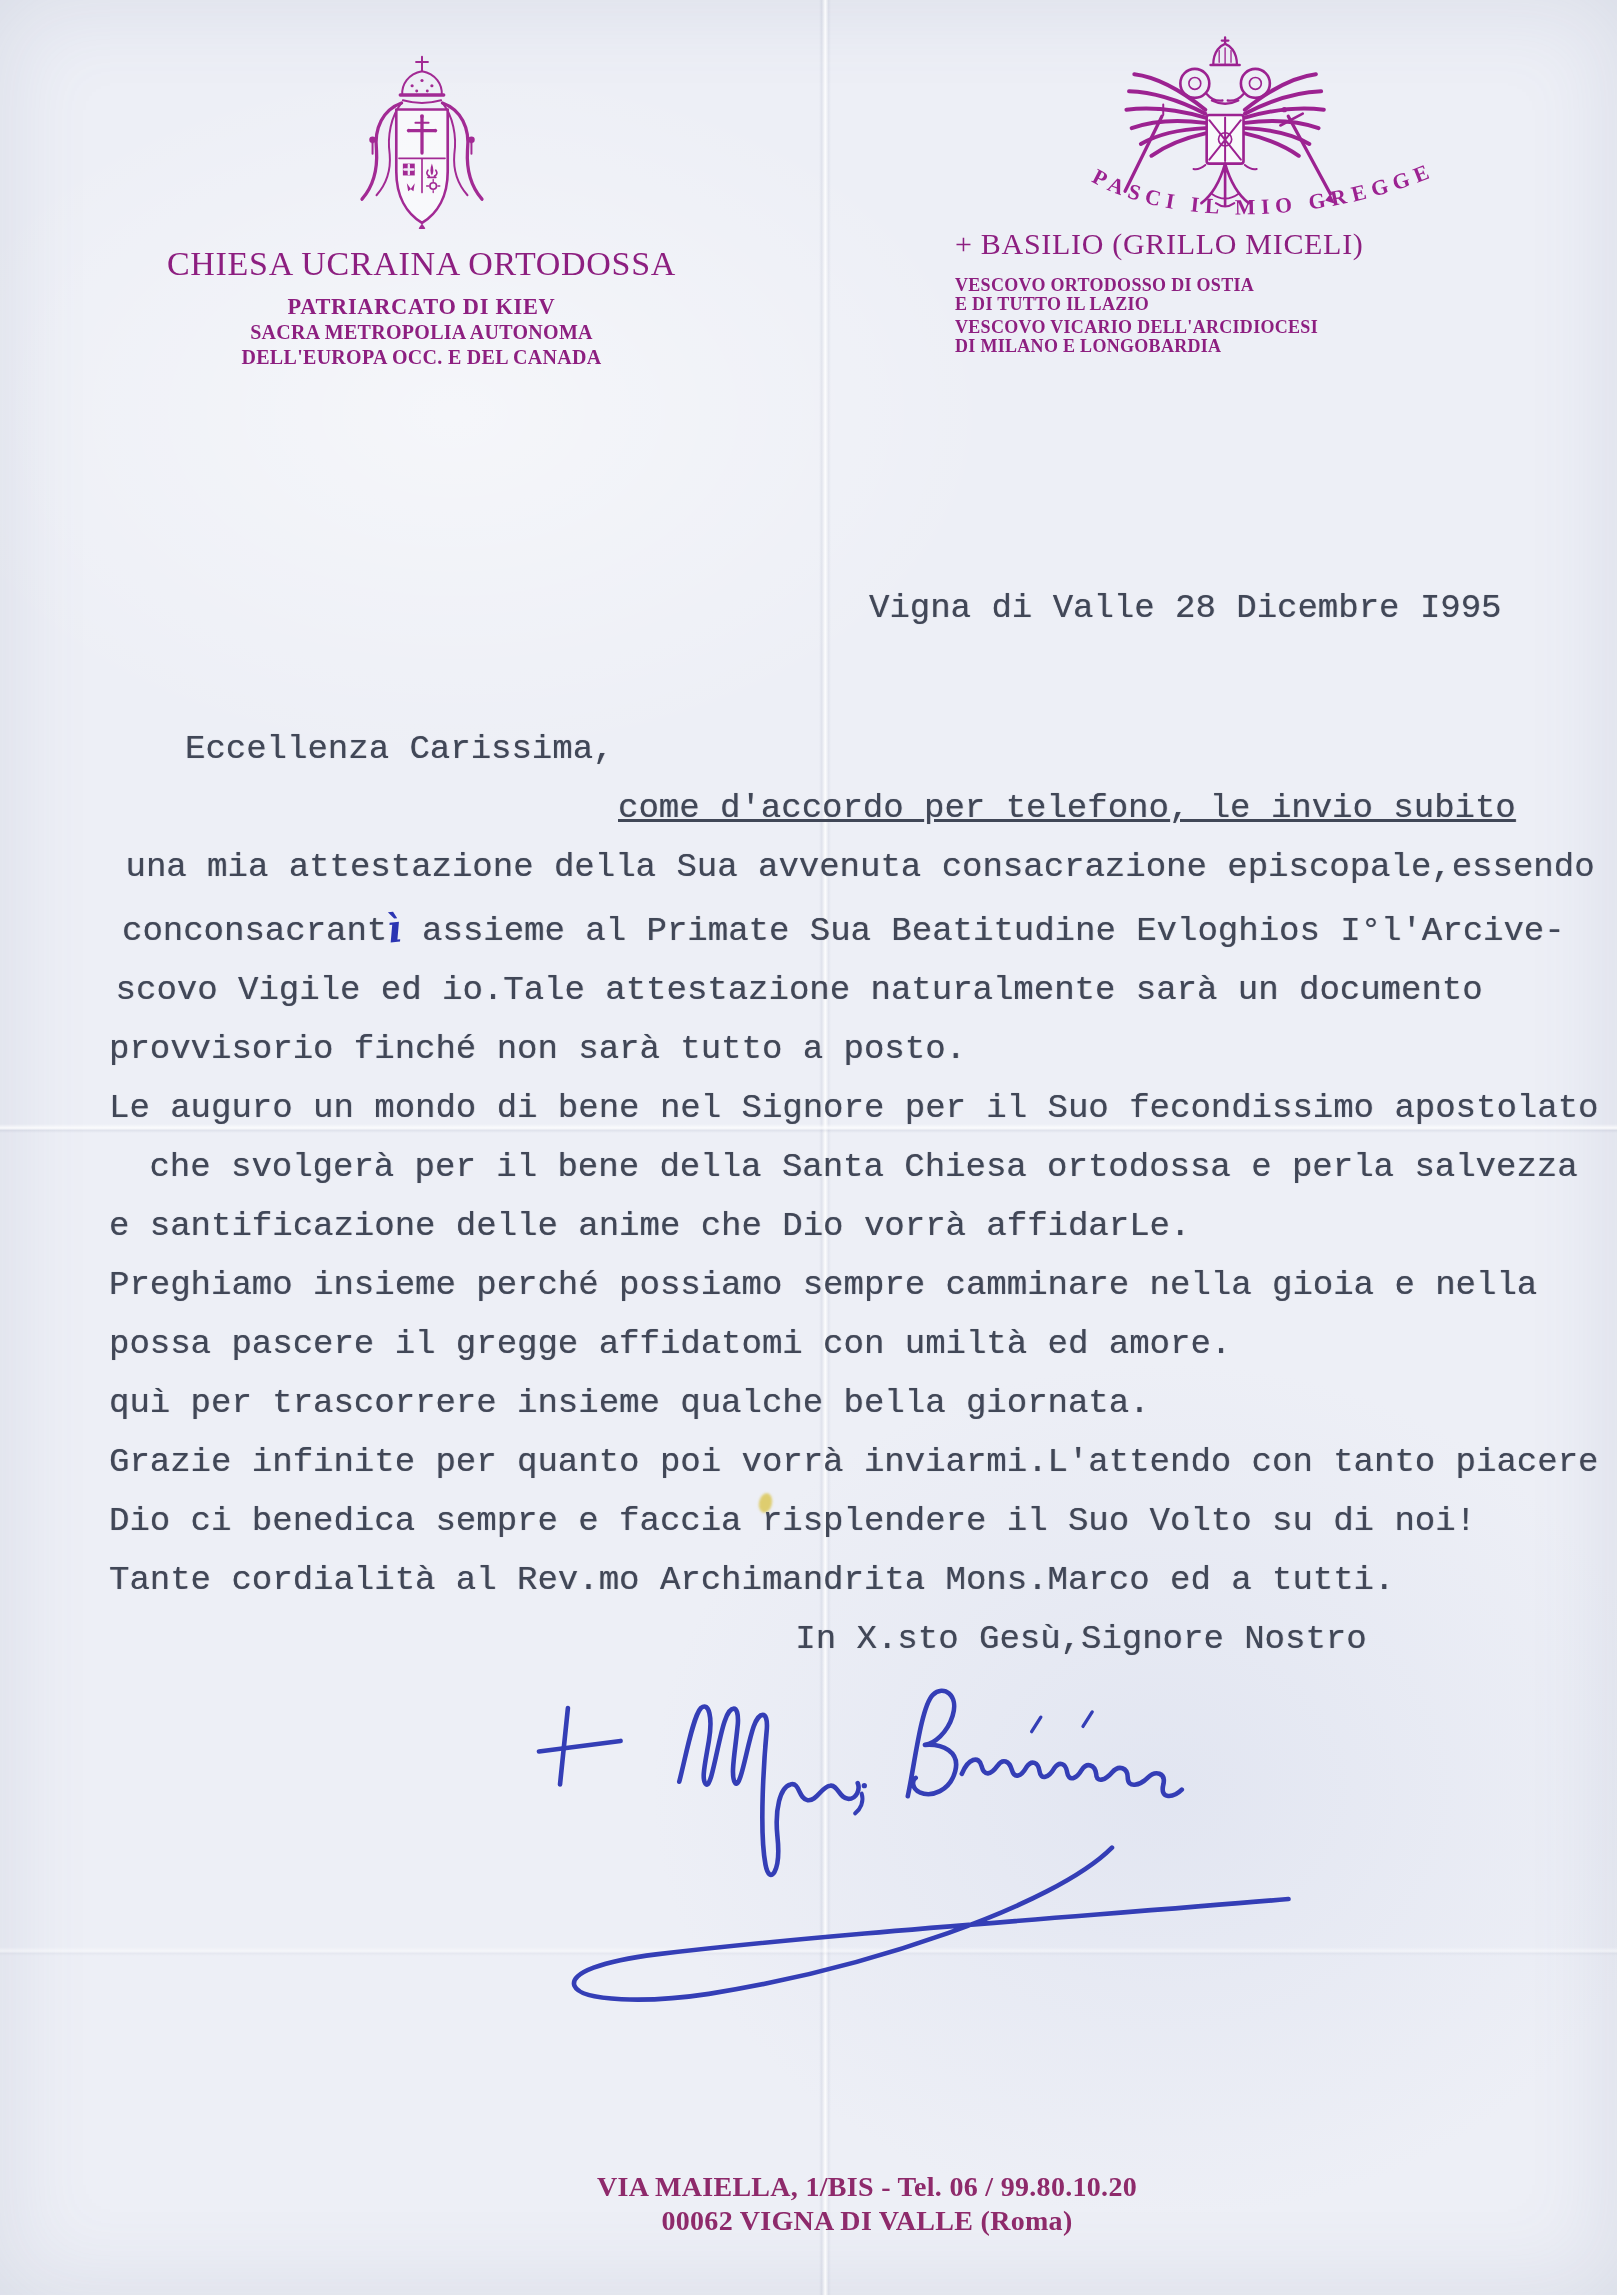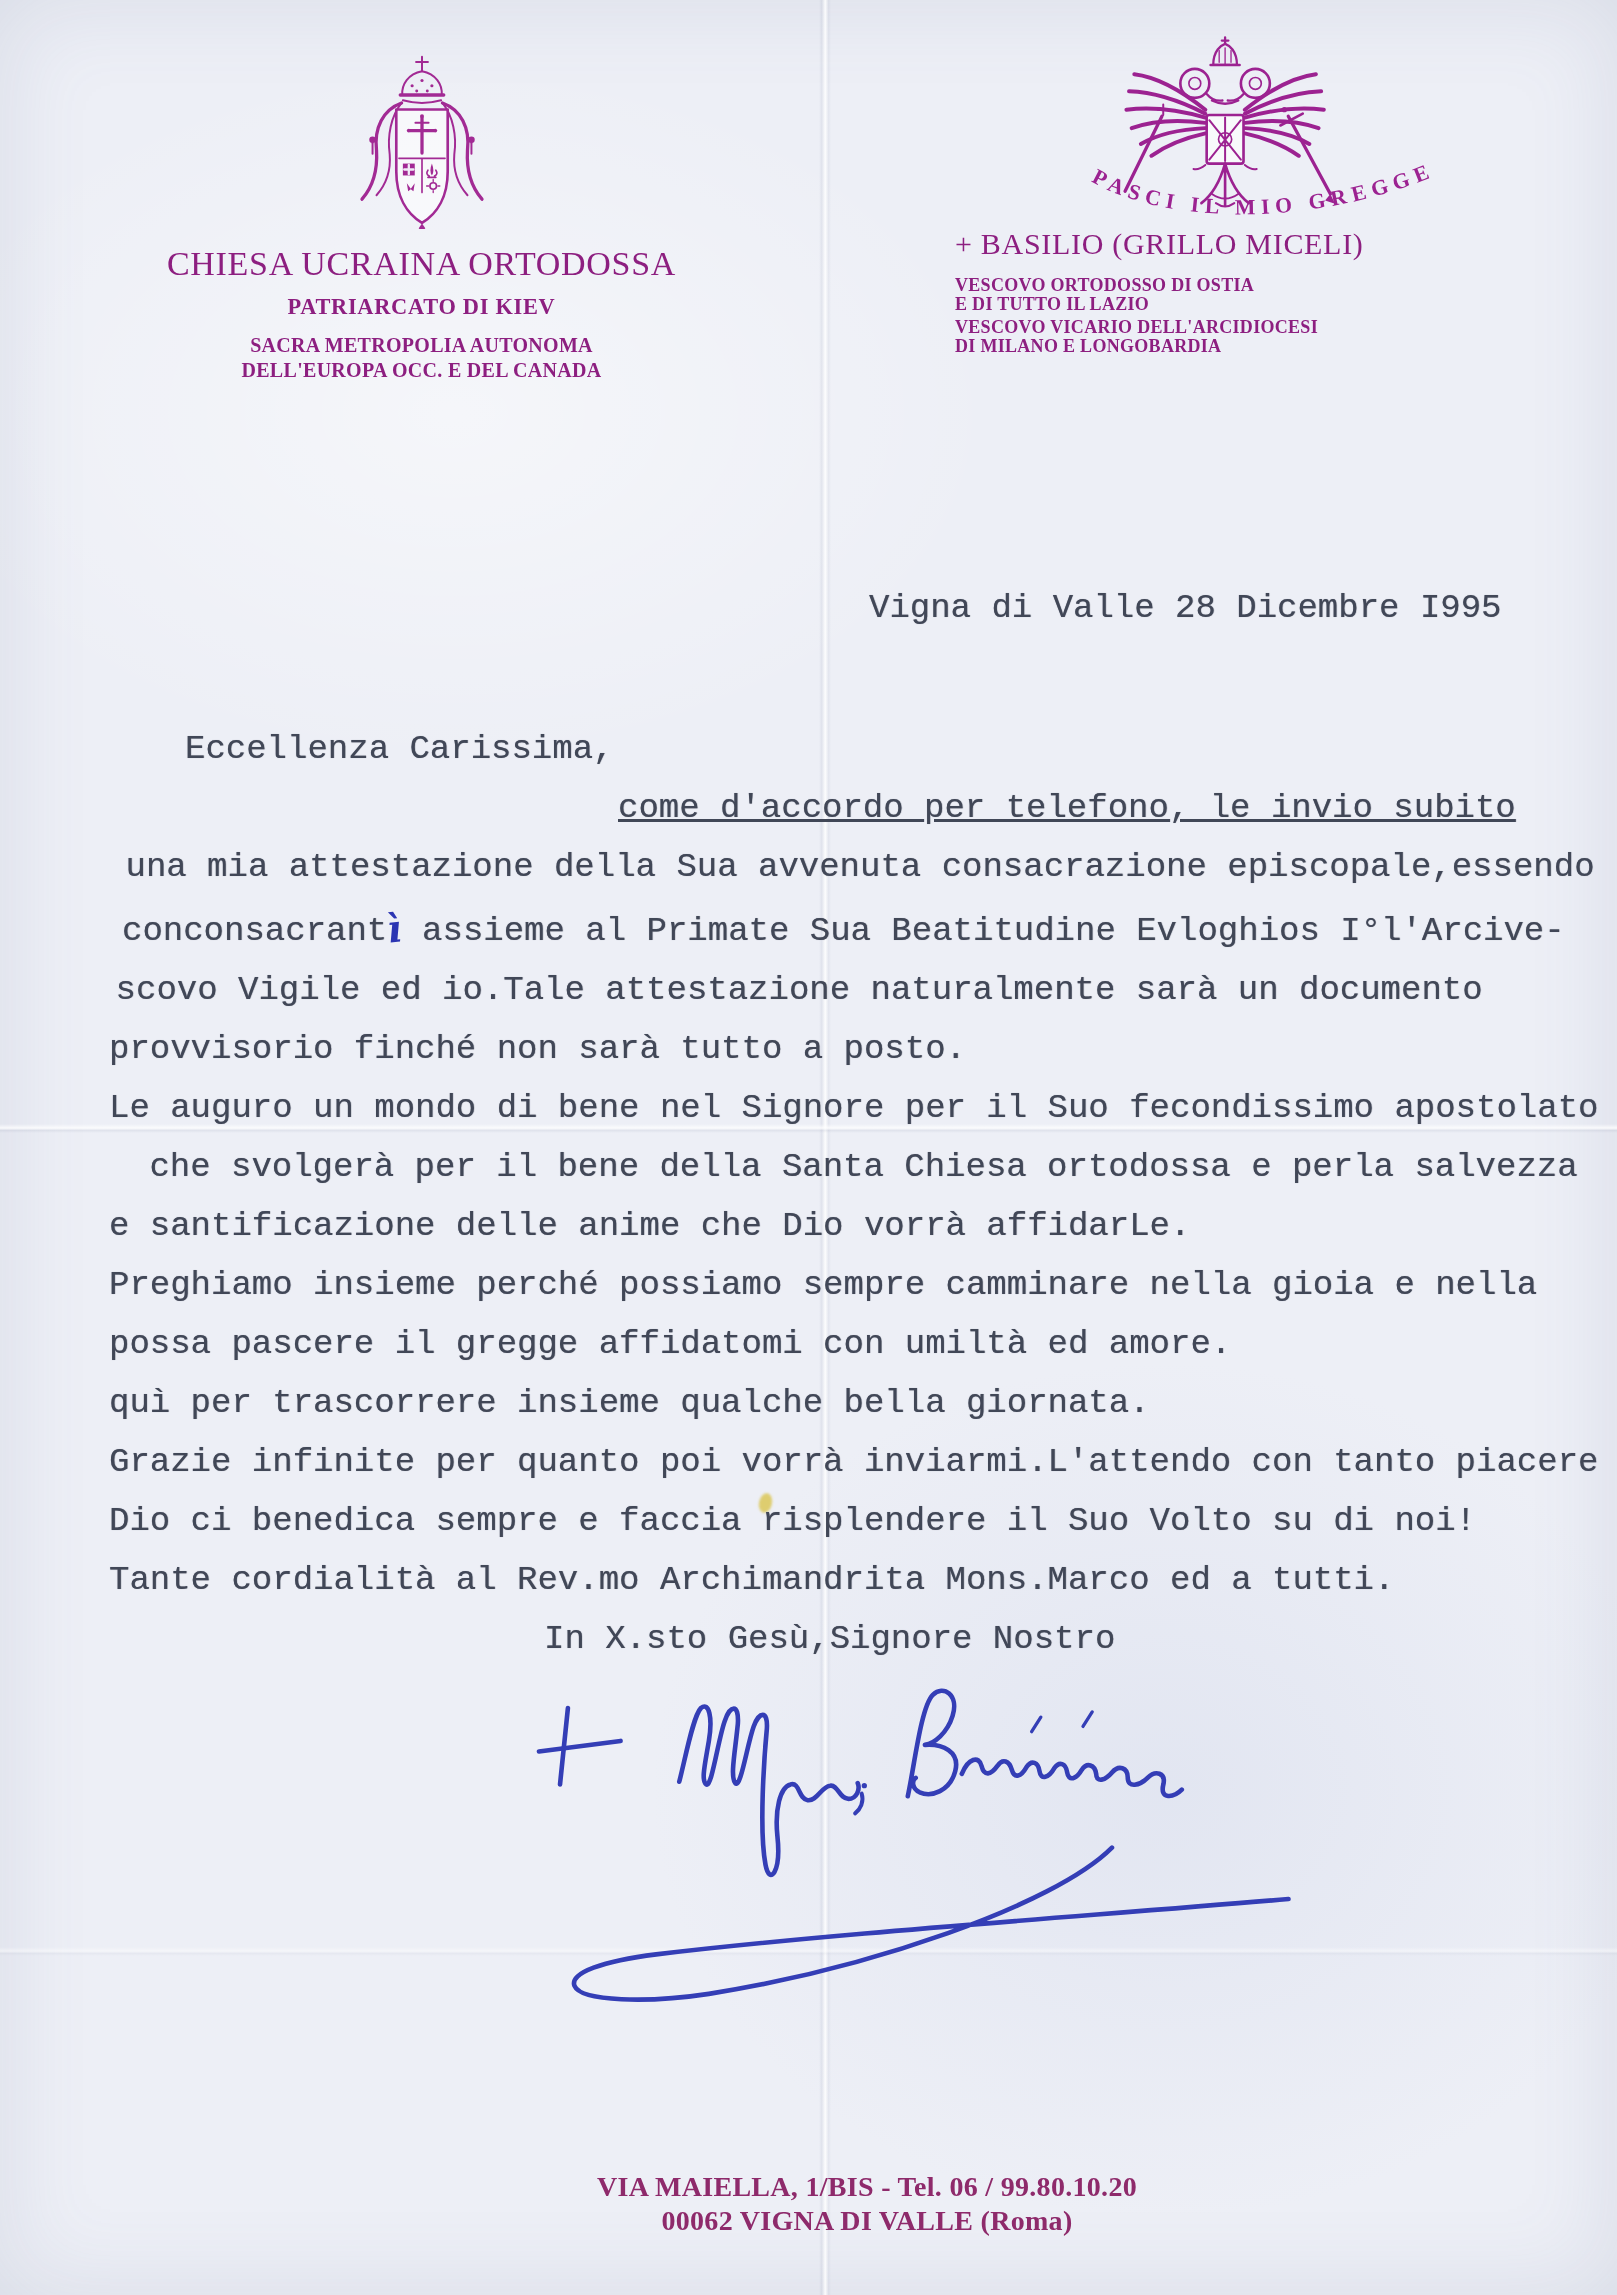--- a/index.html
+++ b/index.html
@@ -23,21 +23,21 @@
   .crease-h.h1{top:1124px;}
   .crease-h.h2{top:1947px;opacity:.55;}
   .speck{position:absolute;left:759px;top:1493px;width:13px;height:20px;border-radius:50%;
     background:#d9c243;opacity:.75;filter:blur(1px);transform:rotate(12deg);}
 
   
   .lh-left{position:absolute;left:92px;top:245px;width:659px;text-align:center;color:#8d1f80;}
   .lh-right{position:absolute;left:955px;top:227px;width:606px;text-align:left;color:#8d1f80;}
   .org-name{font-size:34px;letter-spacing:0.7px;font-weight:500;}
   .org-sub1{font-size:22.4px;letter-spacing:0.7px;margin-top:10.5px;font-weight:600;}
-  .org-sub2{font-size:20px;letter-spacing:0.3px;margin-top:13px;line-height:25px;font-weight:600;}
+  .org-sub2{font-size:20px;letter-spacing:0.3px;line-height:25px;font-weight:600;}
   .bishop-name{font-size:30px;letter-spacing:0.7px;font-weight:500;}
   .bishop-title{font-size:18px;letter-spacing:0.3px;line-height:19px;font-weight:600;font-family:Liberation Serif, serif;}
   .bishop-titles{margin-top:14.5px;}
   .title-gap{height:4.6px;}
 
   .crest{position:absolute;}
   .crest.left{left:333px;top:54px;}
   .crest.right{left:1021px;top:36px;}
 
   
@@ -187,21 +187,21 @@
         <div class="line" style="margin-left: 0px;"><span>provvisorio finché non sarà tutto a posto.</span></div>
         <div class="line" style="margin-left: 0px;"><span>Le auguro un mondo di bene nel Signore per il Suo fecondissimo apostolato</span></div>
         <div class="line" style="margin-left: 0px; text-align: center;"><span>che svolgerà per il bene della Santa Chiesa ortodossa e perla salvezza</span></div>
         <div class="line" style="margin-left: 0px;"><span>e santificazione delle anime che Dio vorrà affidarLe.</span></div>
         <div class="line" style="margin-left: 0px;"><span>Preghiamo insieme perché possiamo sempre camminare nella gioia e nella</span></div>
         <div class="line" style="margin-left: 0px;"><span>possa pascere il gregge affidatomi con umiltà ed amore.</span></div>
         <div class="line" style="margin-left: 0px;"><span>quì per trascorrere insieme qualche bella giornata.</span></div>
         <div class="line" style="margin-left: 0px;"><span>Grazie infinite per quanto poi vorrà inviarmi.L'attendo con tanto piacere</span></div>
         <div class="line" style="margin-left: 0px;"><span>Dio ci benedica sempre e faccia risplendere il Suo Volto su di noi!</span></div>
         <div class="line" style="margin-left: 0px;"><span>Tante cordialità al Rev.mo Archimandrita Mons.Marco ed a tutti.</span></div>
-        <div class="line" style="margin-left: 435px;"><span>In X.sto Gesù,Signore Nostro</span></div>
+        <div class="line" style="margin-left: 435px; text-align: center;"><span>In X.sto Gesù,Signore Nostro</span></div>
       </div>
   </div>
 
   <svg class="signature" width="988" height="422" viewBox="0 0 1500 640">
     <g stroke="#2b35b3" fill="none" stroke-width="7" stroke-linecap="round" stroke-linejoin="round" opacity="0.95">
       <path d="M302 112 L290 228"></path>
       <path d="M258 178 L382 162"></path>
       <path d="M471 224 C480 190 492 124 504 112 C516 102 522 126 516 162 C510 198 504 222 512 228
                C520 234 530 160 540 132 C548 108 562 104 560 136 C556 178 548 216 556 226
                C564 236 574 168 584 140 C592 118 606 114 604 144 C600 186 592 298 602 350

